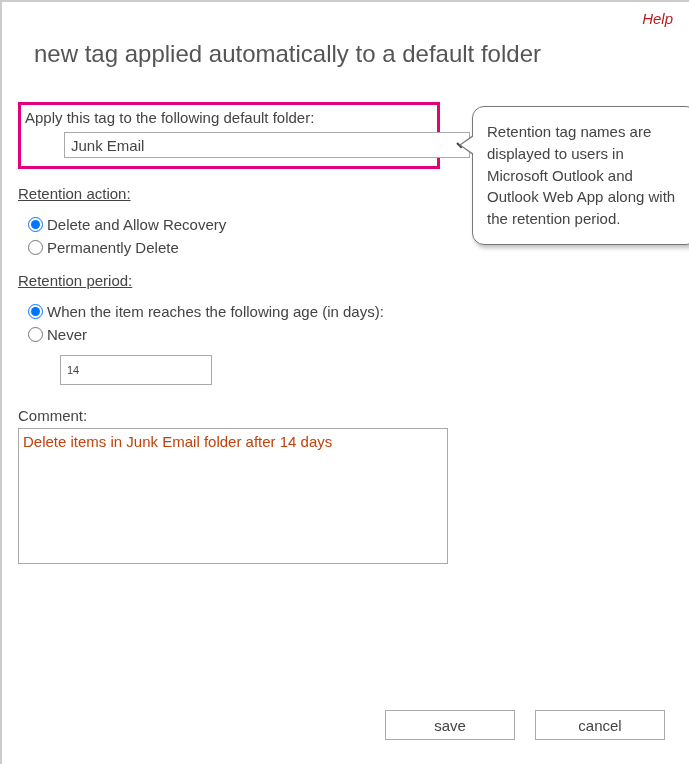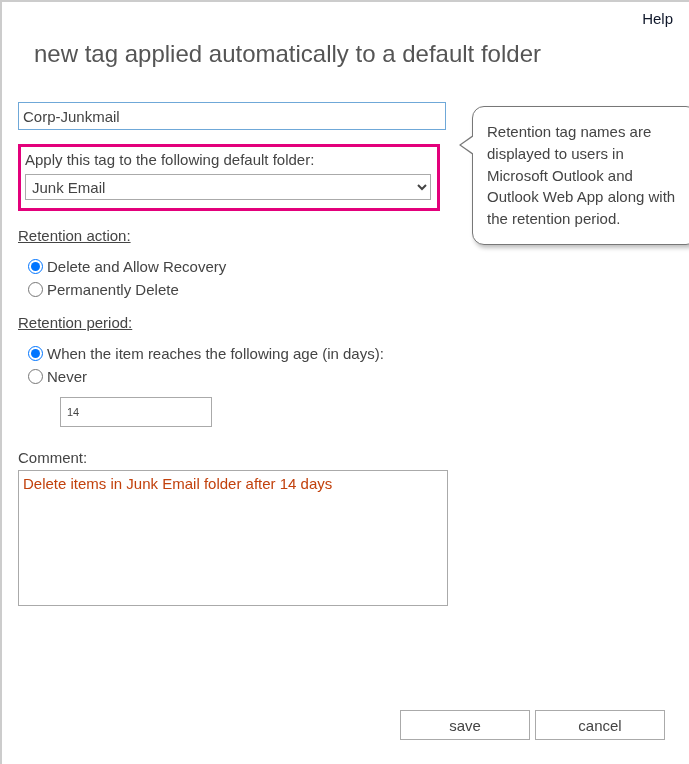--- a/index.html
+++ b/index.html
@@ -12,23 +12,24 @@
     color: #444;
     background: #fff;
     border: 1px solid #ccc;
     box-sizing: border-box;
     position: relative;
   }
   .help-link {
     position: absolute;
     top: 8px;
     right: 16px;
-    color: #0f172a;
+    color: #b91c1c;
     font-size: 15px;
     cursor: pointer;
+    font-style: italic;
   }
   .page-title {
     font-size: 24px;
     font-weight: 300;
     color: #555;
     margin: 38px 0 34px 32px;
   }
   .form-area {
     margin-left: 16px;
     width: 430px;
@@ -54,20 +55,21 @@
     box-sizing: border-box;
   }
   .select-input {
     width: 406px;
     height: 26px;
     border: 1px solid #aaa;
     font-size: 15px;
     color: #444;
     background: #fff;
     padding: 1px 2px;
+    margin-left: 39px;
   }
   .radio-group {
     margin-top: 14px;
     margin-left: 10px;
   }
   .radio-row {
     display: flex;
     align-items: center;
     margin-bottom: 6px;
     gap: 4px;
@@ -135,42 +137,41 @@
     height: 0;
     border-top: 9px solid transparent;
     border-bottom: 9px solid transparent;
     border-right: 13px solid #fff;
   }
   .button-row {
     position: absolute;
     bottom: 24px;
     right: 24px;
     display: flex;
-    gap: 5px;
+    gap: 20px;
   }
   .btn {
     width: 130px;
     height: 30px;
     border: 1px solid #aaa;
     background: #fff;
     font-size: 15px;
     color: #444;
     cursor: pointer;
   }
 </style>
 </head>
 <body>
 
 <a class="help-link">Help</a>
 
 <div class="page-title">new tag applied automatically to a default folder</div>
 
 <div class="form-area">
 
-  <input type="text" class="text-input" value="Corp-Junkmail" style="">
 
   <div class="section-highlight">
     <div class="label" style="margin-bottom:6px;">Apply this tag to the following default folder:</div>
     <select class="select-input">
       <option>Junk Email</option>
     </select>
   </div>
 
   <div class="label section-gap">Retention action:</div>
   <div class="radio-group">

